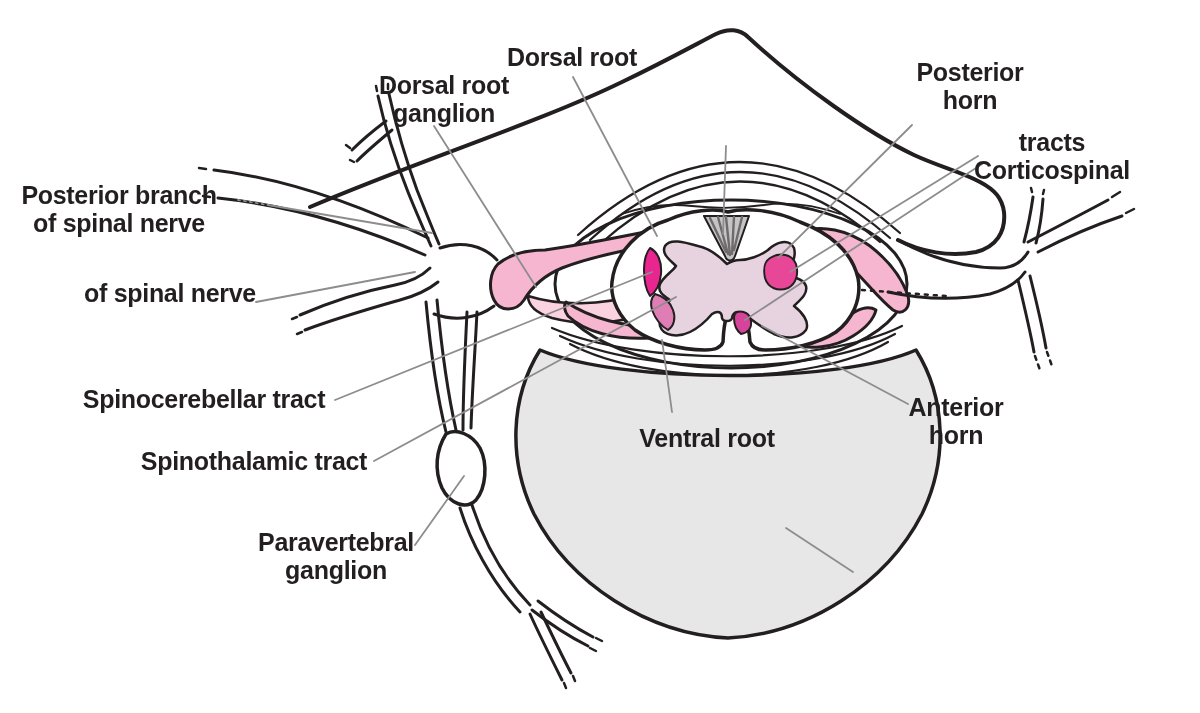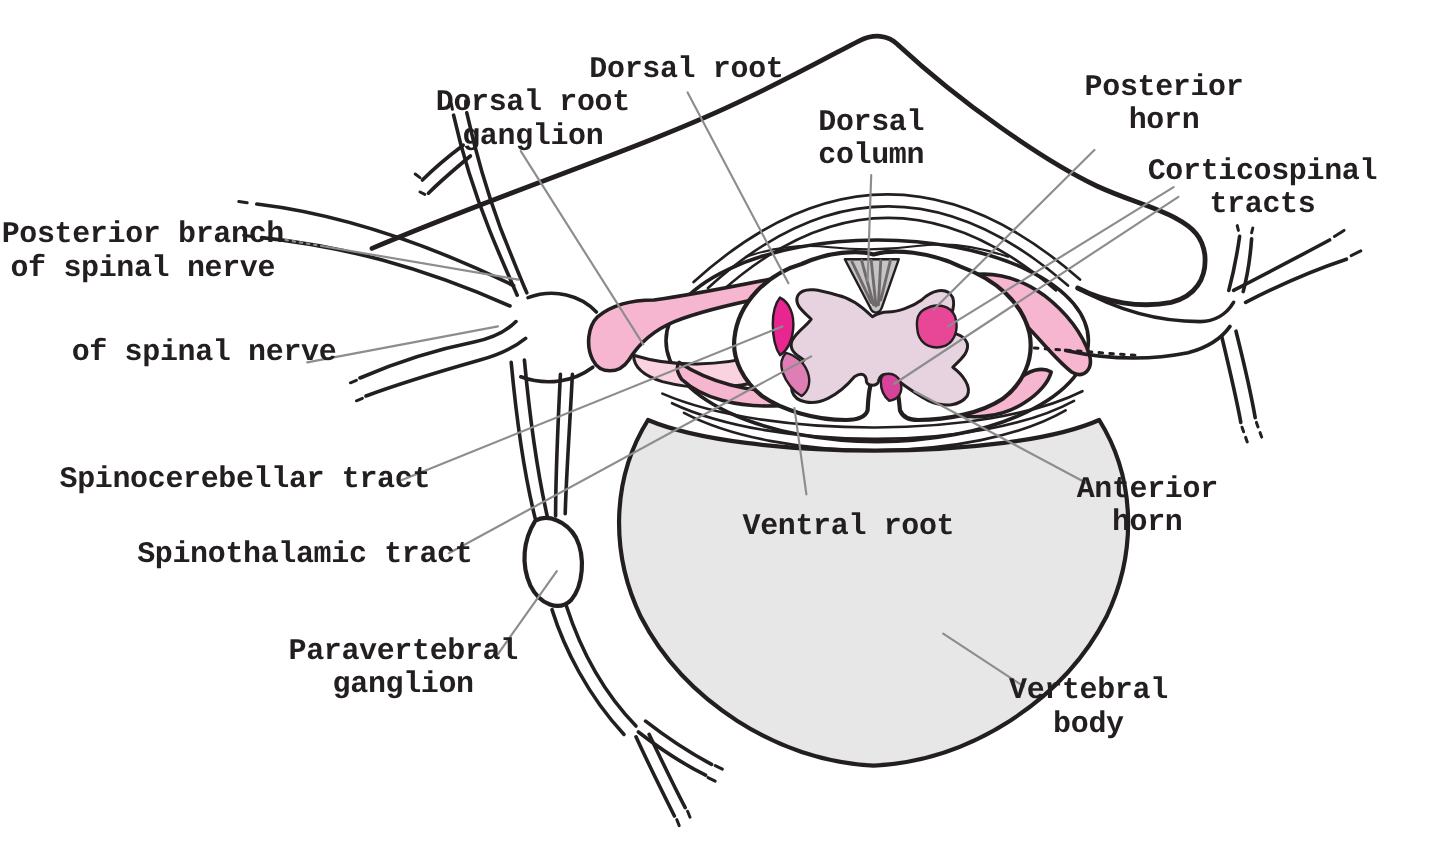--- a/index.html
+++ b/index.html
@@ -1,18 +1,18 @@
 <!DOCTYPE html>
 <html><head>
 <meta charset="utf-8">
 <style>
   html,body{margin:0;padding:0;background:#ffffff;}
   #stage{
     position:relative;width:1200px;height:713px;background:#ffffff;
-    font-family:Liberation Mono, monospace;overflow:hidden;
+    font-family:Liberation Sans, sans-serif;overflow:hidden;
   }
   #art{position:absolute;left:0;top:0;}
   .lbl{
     position:absolute;transform:translateX(-50%);
     text-align:center;color:#231f20;
     font-size:25px;font-weight:600;line-height:1.1;
     letter-spacing:-0.3px;white-space:nowrap;
   }
   .lbl span{display:block;}
 </style>
@@ -217,31 +217,27 @@
     </g>
   </svg>
 
   <div class="lbl" style="left:572px;top:44px">
     <span>Dorsal root</span>
   </div>
   <div class="lbl" style="left:444px;top:72px">
     <span>Dorsal root</span>
     <span>ganglion</span>
   </div>
-  <div class="lbl" style="left:726px;top:88px">
-    <span>Dorsal</span>
-    <span>column</span>
-  </div>
   <div class="lbl" style="left:970px;top:59px">
     <span>Posterior</span>
     <span>horn</span>
   </div>
   <div class="lbl" style="left:1052px;top:129px">
+    <span>tracts</span>
     <span>Corticospinal</span>
-    <span>tracts</span>
   </div>
   <div class="lbl" style="left:119px;top:182px">
     <span>Posterior branch</span>
     <span>of spinal nerve</span>
   </div>
   <div class="lbl" style="left:170px;top:280px">
     <span>of spinal nerve</span>
   </div>
   <div class="lbl" style="left:254px;top:448px">
     <span>Spinothalamic tract</span>
@@ -253,18 +249,14 @@
     <span>Paravertebral</span>
     <span>ganglion</span>
   </div>
   <div class="lbl" style="left:707px;top:425px">
     <span>Ventral root</span>
   </div>
   <div class="lbl" style="left:956px;top:394px">
     <span>Anterior</span>
     <span>horn</span>
   </div>
-  <div class="lbl" style="left:907px;top:562px">
-    <span>Vertebral</span>
-    <span>body</span>
-  </div>
 
 </div>
 
 </body></html>

